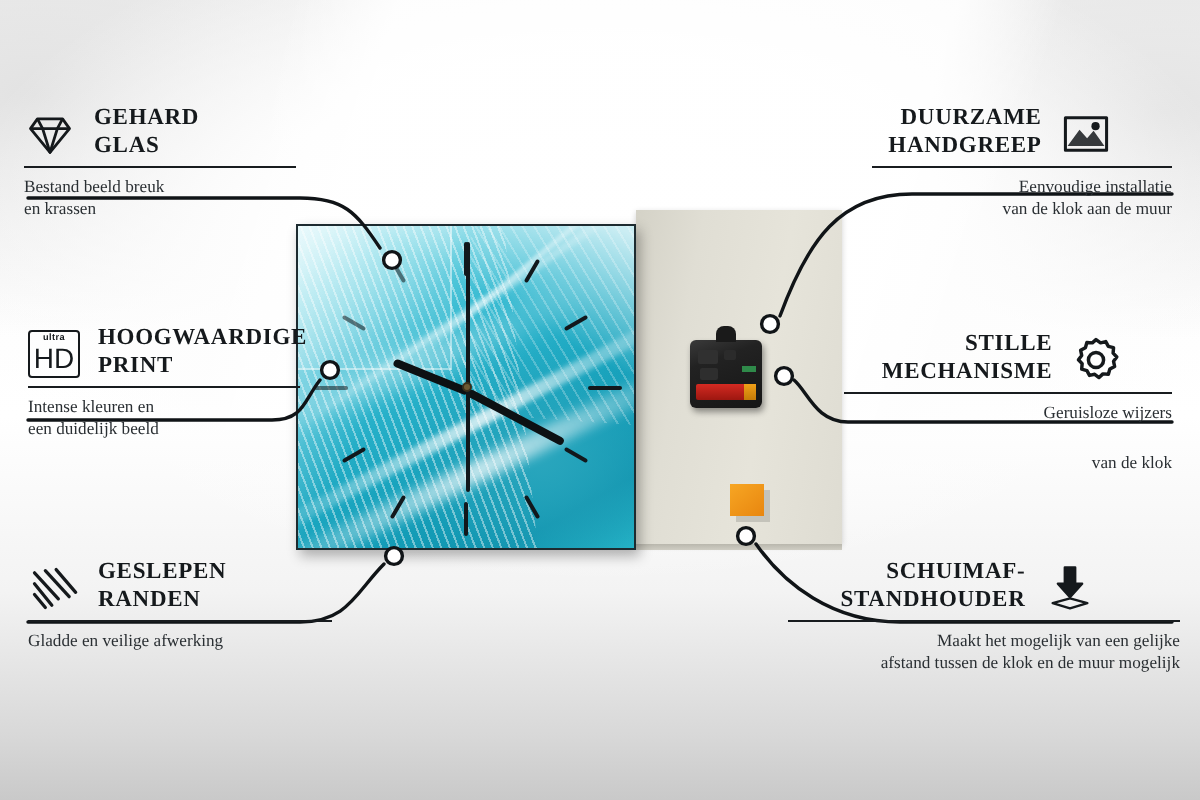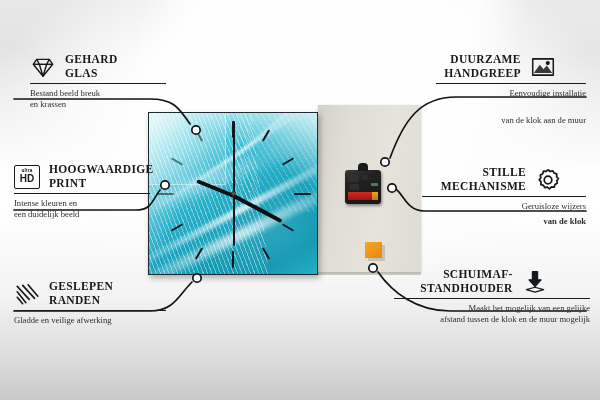--- a/index.html
+++ b/index.html
@@ -113,21 +113,21 @@
   .f-right .f-head { justify-content:center; }
   .f-right .f-title, .f-right .f-desc { text-align:right; }
   .ico { width:26px; height:26px; flex:0 0 26px; display:block; }
 
   .hd-box {
     width:26px; height:24px; border:1.6px solid #15191c; border-radius:2px;
     display:flex; flex-direction:column; align-items:center; justify-content:center; line-height:1;
   }
   .hd-ultra { font-size:4.6px; font-weight:bold; letter-spacing:.2px; color:#15191c;
               font-family:"Liberation Sans", sans-serif; }
-  .hd-hd { font-size:10px; font-weight:bold; color:#15191c;
+  .hd-hd { font-size:14px; font-weight:normal; color:#15191c;
            font-family:"Liberation Sans", sans-serif; margin-top:.5px; }
 </style>
 </head>
 <body>
 
 <div id="bg">
   <div id="bg-sheen"></div>
 </div>
 
 <div id="product">
@@ -193,21 +193,21 @@
   <g fill="#ffffff" stroke="#101417" stroke-width="1.7">
     <circle cx="196" cy="130" r="4.2"></circle>
     <circle cx="165" cy="185" r="4.2"></circle>
     <circle cx="197" cy="278" r="4.2"></circle>
     <circle cx="385" cy="162" r="4.2"></circle>
     <circle cx="392" cy="188" r="4.2"></circle>
     <circle cx="373" cy="268" r="4.2"></circle>
   </g>
 </svg>
 
-<div class="feature f-left" style="left:30px; top:53px; width:160px;">
+<div class="feature f-left" style="left:12px; top:53px; width:160px;">
   <div class="f-head">
     <svg class="ico" viewBox="0 0 24 24">
       <g fill="none" stroke="#15191c" stroke-width="1.3" stroke-linejoin="round">
         <path d="M3 9.5 L6.2 5 H17.8 L21 9.5 L12 20.5 Z"></path>
         <path d="M3 9.5 H21"></path>
           <path d="M6.2 5 L8.6 9.5 L12 20.5 L15.4 9.5 L17.8 5"></path>
       </g>
     </svg>
     <div>
       <div class="f-title">GEHARD</div>
@@ -264,42 +264,42 @@
     <svg class="ico" viewBox="0 0 24 24">
       <g fill="none" stroke="#15191c" stroke-width="1.4" stroke-linejoin="round">
         <rect x="2.5" y="4.5" width="19" height="15"></rect>
         <path d="M3.5 17.5 L9 10 L12.5 14 L15.5 10.5 L20.5 17.5 Z" fill="#15191c" stroke="none" opacity=".85"></path>
         <circle cx="16.4" cy="8.4" r="1.9" fill="#15191c" stroke="none"></circle>
       </g>
     </svg>
   </div>
   <div class="f-rule" style="width:150px;margin-left:auto;"></div>
   <div class="f-desc">Eenvoudige installatie</div>
-  <div class="f-desc" style="margin-top:16px;">van de klok aan de muur</div>
+  <div class="f-desc" style="margin-top:0;">van de klok aan de muur</div>
 </div>
 
 <div class="feature f-right" style="right:14px; top:166px; width:170px;">
   <div class="f-head">
     <div>
       <div class="f-title">STILLE</div>
       <div class="f-title">MECHANISME</div>
     </div>
     <svg class="ico" viewBox="0 0 24 24">
       <g fill="none" stroke="#15191c" stroke-width="1.6" stroke-linejoin="round">
         <path d="M12 2.6 l2.1 1.5 2.4-.6 1.2 2.2 2.4.6 -.2 2.5 1.7 1.8 -1.5 2 .5 2.4 -2.2 1.2 -.7 2.4 -2.5-.2 -1.8 1.7 -2-1.5 -2.4.5 -1.2-2.2 -2.4-.7 .2-2.5 -1.7-1.8 1.5-2 -.5-2.4 2.2-1.2 .7-2.4 2.5.2 Z"></path>
         <circle cx="12" cy="12" r="3.5"></circle>
       </g>
     </svg>
   </div>
   <div class="f-rule" style="width:164px;margin-left:auto;"></div>
   <div class="f-desc">Geruisloze wijzers</div>
-  <div class="f-desc" style="margin-top:4px;font-weight:bold;">van de klok</div>
-</div>
-
-<div class="feature f-right" style="right:10px; top:268px; width:212px;">
+  <div class="f-desc" style="margin-top:14px;">van de klok</div>
+</div>
+
+<div class="feature f-right" style="right:10px; top:280px; width:212px;">
   <div class="f-head">
     <div>
       <div class="f-title">SCHUIMAF-</div>
       <div class="f-title">STANDHOUDER</div>
     </div>
     <svg class="ico" viewBox="0 0 24 24">
       <g fill="#15191c" stroke="#15191c" stroke-width="1.1" stroke-linejoin="round">
         <path d="M9.6 2.5 h4.8 v7.5 h3.2 L12 16.2 L6.4 10 h3.2 Z"></path>
         <path d="M12 16.8 L20 19 L12 21.4 L4 19 Z" fill="none"></path>
       </g>

